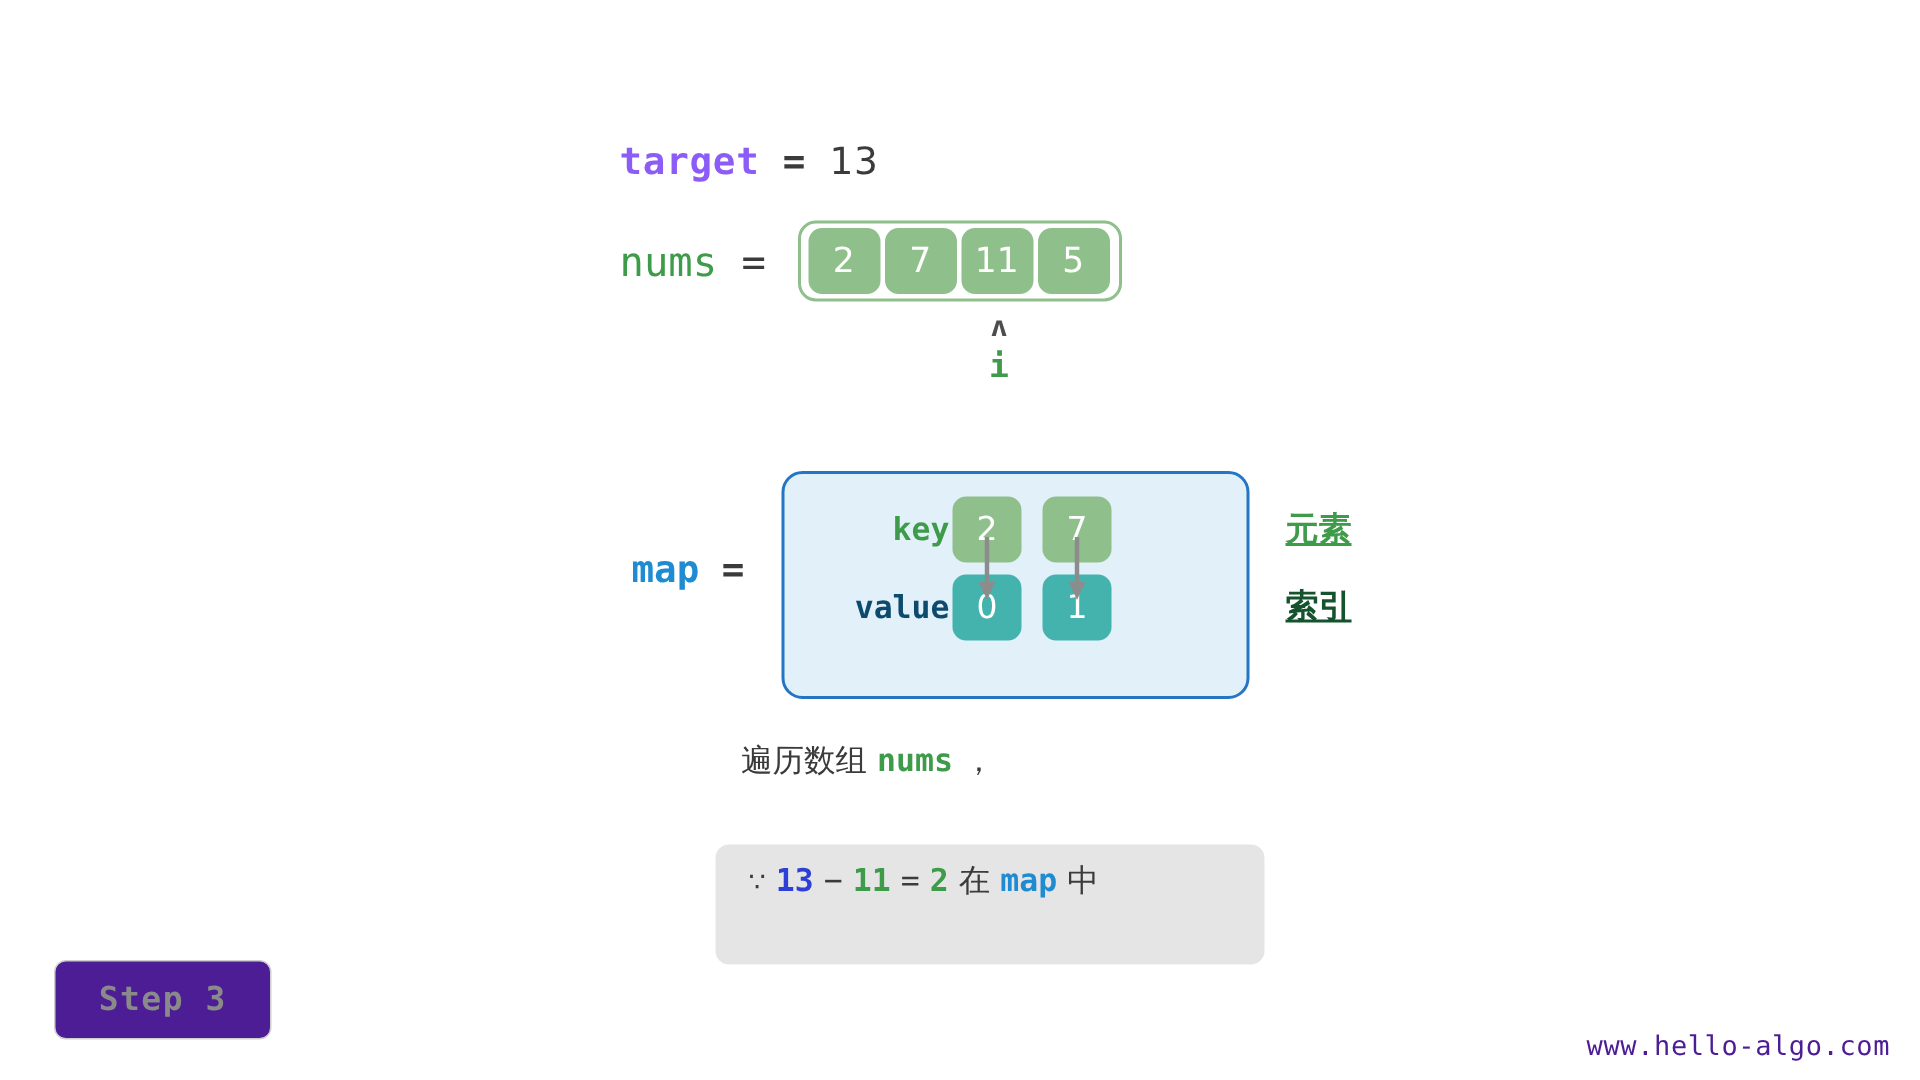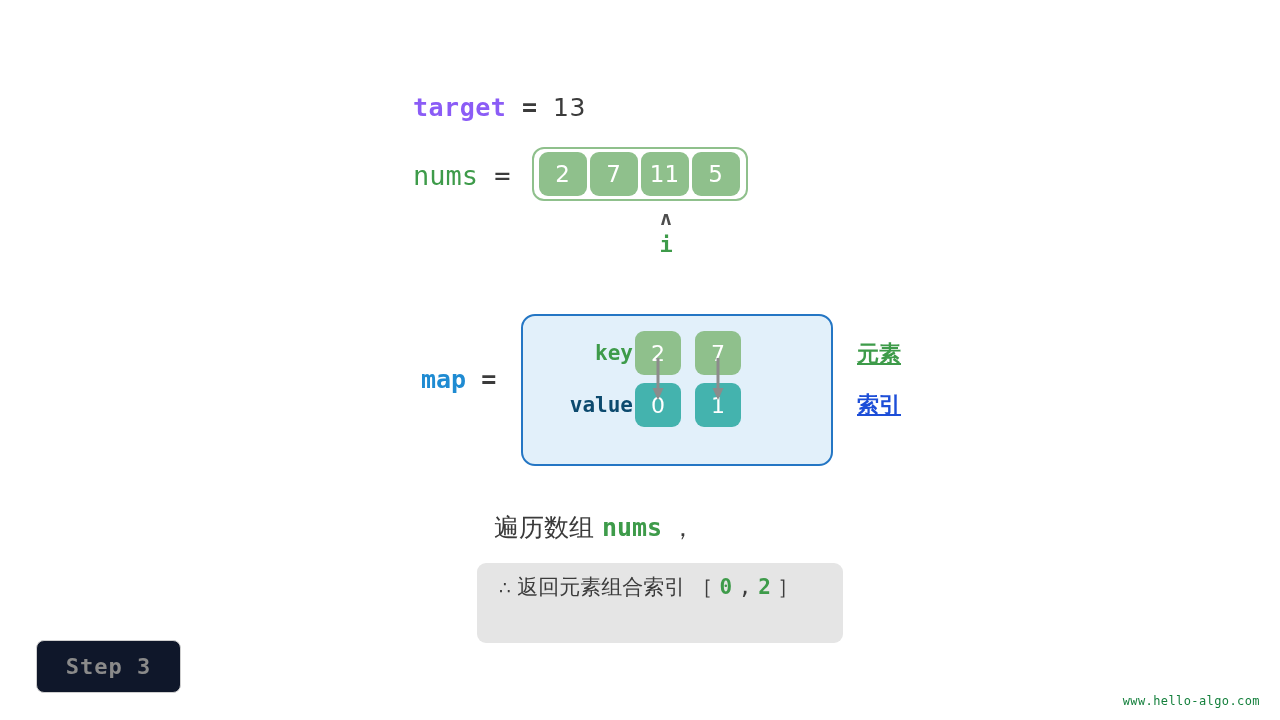--- a/index.html
+++ b/index.html
@@ -125,22 +125,22 @@
     position: absolute;
     top: 42px;
     width: 14px; height: 44px;
     pointer-events: none;
   }
   .arrow0 { left: 128px; }
   .arrow1 { left: 188px; }
 
   
   #narrative-line {
-    left: 494px; top: 513px;
-    font-size: 25px;
+    left: 494px; top: 492px;
+    font-size: 21px;
     line-height: 30px;
     white-space: nowrap;
     font-family: "DejaVu Sans", "Liberation Sans", sans-serif;
     color: #3b3b3b;
   }
   #narrative-line .code {
     font-family: "DejaVu Sans Mono", "Liberation Mono", monospace;
     font-weight: bold;
     color: #3E9B4A;
   }
@@ -173,44 +173,44 @@
   
   .side-note {
     position: absolute;
     font-size: 22px;
     font-weight: bold;
     line-height: 28px;
     font-family: "DejaVu Sans", "Liberation Sans", sans-serif;
     text-decoration: underline;
   }
   #note-element { left: 857px; top: 340px; color: #3E9B4A; }
-  #note-index   { left: 857px; top: 391px; color: #1d4ed8; }
+  #note-index   { left: 857px; top: 391px; color: #14532d; }
 
   
   #step-badge {
     left: 36px; top: 640px;
     width: 145px; height: 53px;
     border: 1px solid #CFCFCF;
     border-radius: 8px;
-    background: #0f172a;
+    background: #4c1d95;
     box-sizing: border-box;
     display: flex;
     align-items: center;
     justify-content: center;
     color: #8A8A8A;
     font-size: 22px;
     font-weight: bold;
     letter-spacing: 1px;
   }
 
   
   #watermark {
     right: 20px; bottom: 12px;
-    color: #15803d;
-    font-size: 12px;
+    color: #4c1d95;
+    font-size: 18px;
     letter-spacing: 0.4px;
   }
 </style>
 </head>
 <body>
 
 <div class="abs" id="target-line">
   <span class="var">target</span>
   <span class="eq">=</span>
   <span class="num">13</span>
@@ -259,24 +259,26 @@
 <div class="side-note" id="note-index">索引</div>
 
 <div class="abs" id="narrative-line">
   <span>遍历数组</span>
   <span class="code">nums</span>
   <span>，</span>
 </div>
 
 <div class="abs" id="conclusion-box">
   <div class="conc-line">
-    <span class="sym">∴</span>
-    <span>返回元素组合索引</span>
-    <span class="op">［</span>
-    <span class="green">0</span>
-    <span class="op">,</span>
+    <span class="sym">∵</span>
+    <span class="blue">13</span>
+    <span class="op">−</span>
+    <span class="green">11</span>
+    <span class="op">=</span>
     <span class="green">2</span>
-    <span class="op">］</span>
+    <span>在</span>
+    <span class="lblue">map</span>
+    <span>中</span>
   </div>
 </div>
 
 <div class="abs" id="step-badge">Step 3</div>
 <div class="abs" id="watermark">www.hello-algo.com</div>
 
 </body></html>

